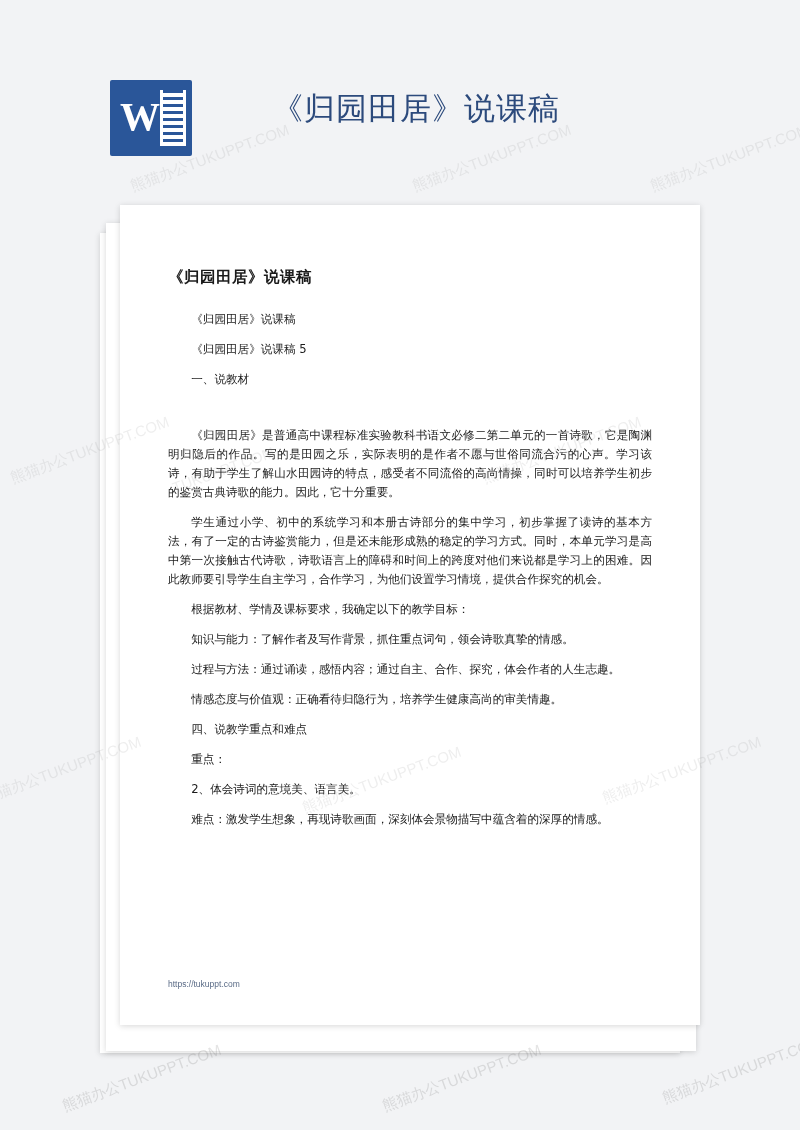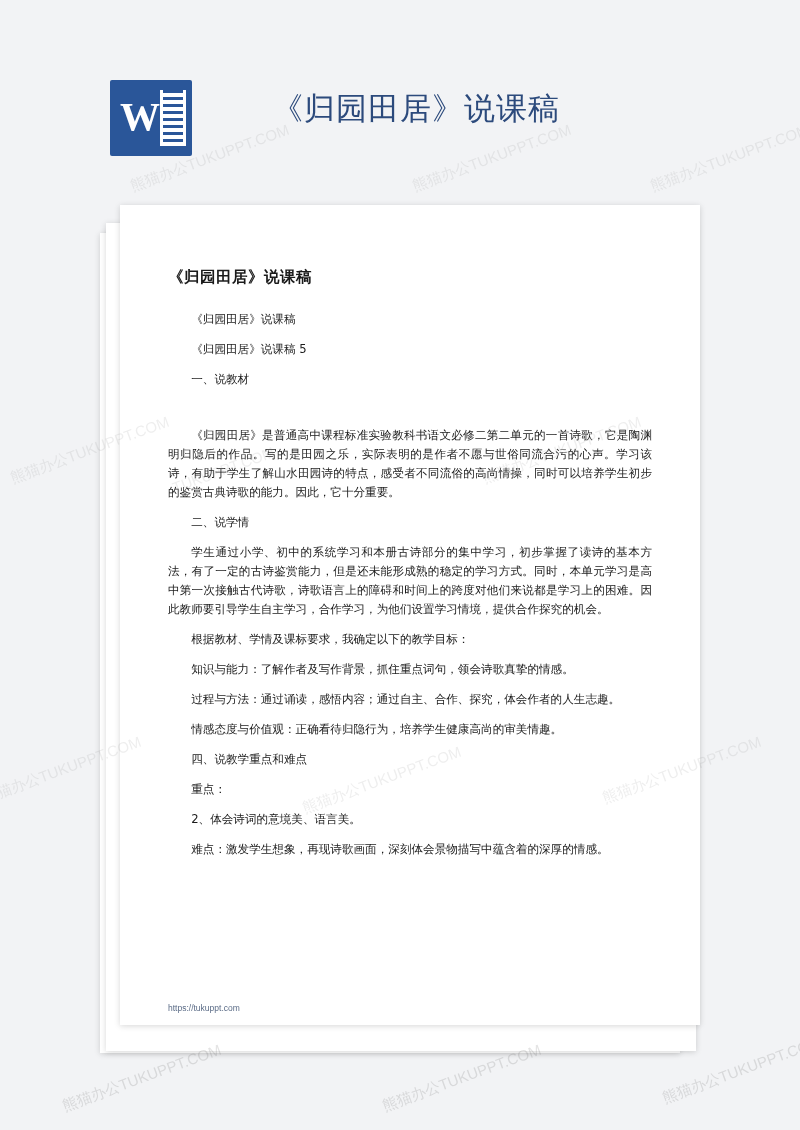--- a/index.html
+++ b/index.html
@@ -120,21 +120,21 @@
     line-height: 19px;
     margin: 0 0 11px 0;
     text-align: justify;
     text-indent: 2em;
   }
   .doc-p.gap-top { margin-top: 37px; }
 
   .url-note {
     position: absolute;
     left: 48px;
-    bottom: 12px;
+    bottom: 36px;
     font-size: 8.5px;
     color: #5a6b86;
     font-family: "Liberation Sans", sans-serif;
   }
 
   
   .wm {
     position: absolute;
     color: rgba(120,120,120,0.13);
     font-size: 15px;
@@ -172,21 +172,20 @@
 <div class="page-stack">
   <div class="sheet back2"></div>
   <div class="sheet back1"></div>
   <div class="sheet front">
     <div class="doc-body">
       <div class="doc-h1">《归园田居》说课稿</div>
       <p class="doc-p">《归园田居》说课稿</p>
       <p class="doc-p">《归园田居》说课稿 5</p>
       <p class="doc-p">一、说教材</p>
       <p class="doc-p gap-top">《归园田居》是普通高中课程标准实验教科书语文必修二第二单元的一首诗歌，它是陶渊明归隐后的作品。写的是田园之乐，实际表明的是作者不愿与世俗同流合污的心声。学习该诗，有助于学生了解山水田园诗的特点，感受者不同流俗的高尚情操，同时可以培养学生初步的鉴赏古典诗歌的能力。因此，它十分重要。</p>
-      <p class="doc-p">二、说学情</p>
       <p class="doc-p">学生通过小学、初中的系统学习和本册古诗部分的集中学习，初步掌握了读诗的基本方法，有了一定的古诗鉴赏能力，但是还未能形成熟的稳定的学习方式。同时，本单元学习是高中第一次接触古代诗歌，诗歌语言上的障碍和时间上的跨度对他们来说都是学习上的困难。因此教师要引导学生自主学习，合作学习，为他们设置学习情境，提供合作探究的机会。</p>
       <p class="doc-p">根据教材、学情及课标要求，我确定以下的教学目标：</p>
       <p class="doc-p">知识与能力：了解作者及写作背景，抓住重点词句，领会诗歌真挚的情感。</p>
       <p class="doc-p">过程与方法：通过诵读，感悟内容；通过自主、合作、探究，体会作者的人生志趣。</p>
       <p class="doc-p">情感态度与价值观：正确看待归隐行为，培养学生健康高尚的审美情趣。</p>
       <p class="doc-p">四、说教学重点和难点</p>
       <p class="doc-p">重点：</p>
       <p class="doc-p">2、体会诗词的意境美、语言美。</p>
       <p class="doc-p">难点：激发学生想象，再现诗歌画面，深刻体会景物描写中蕴含着的深厚的情感。</p>
     </div>

